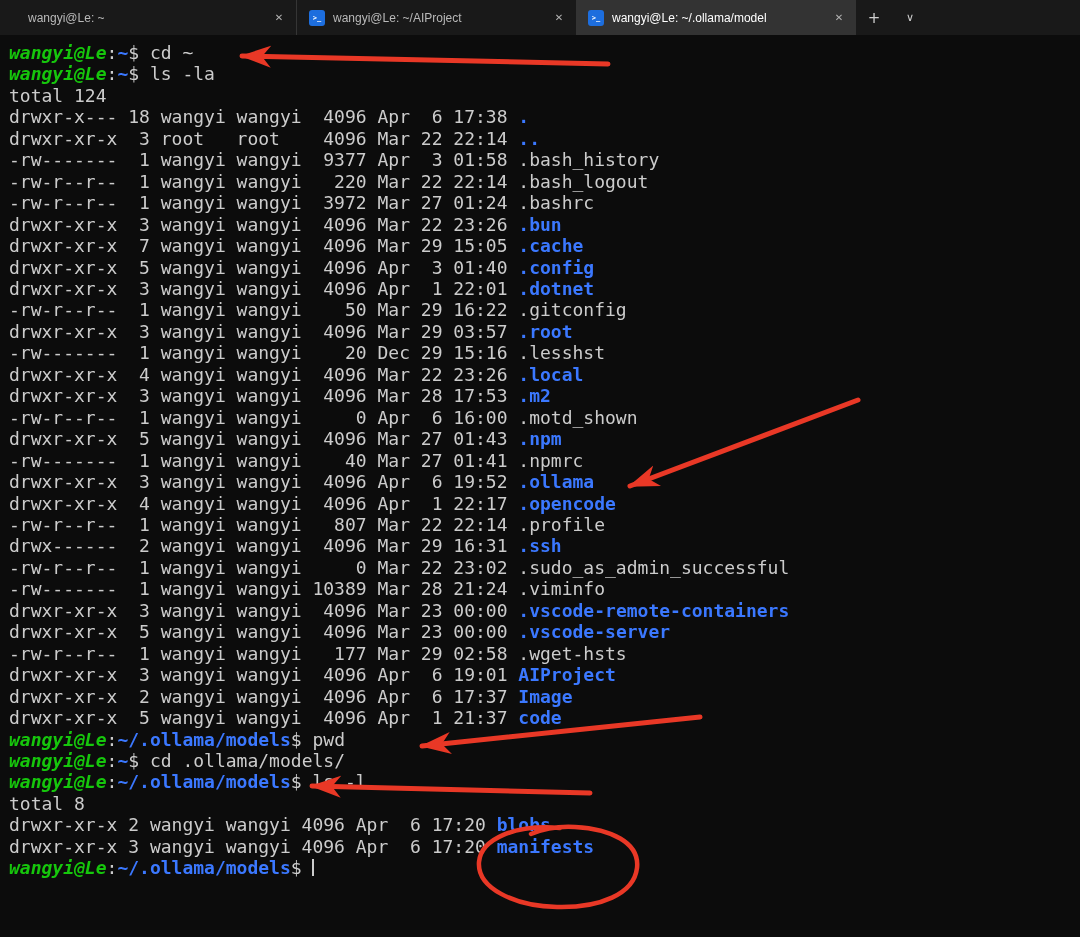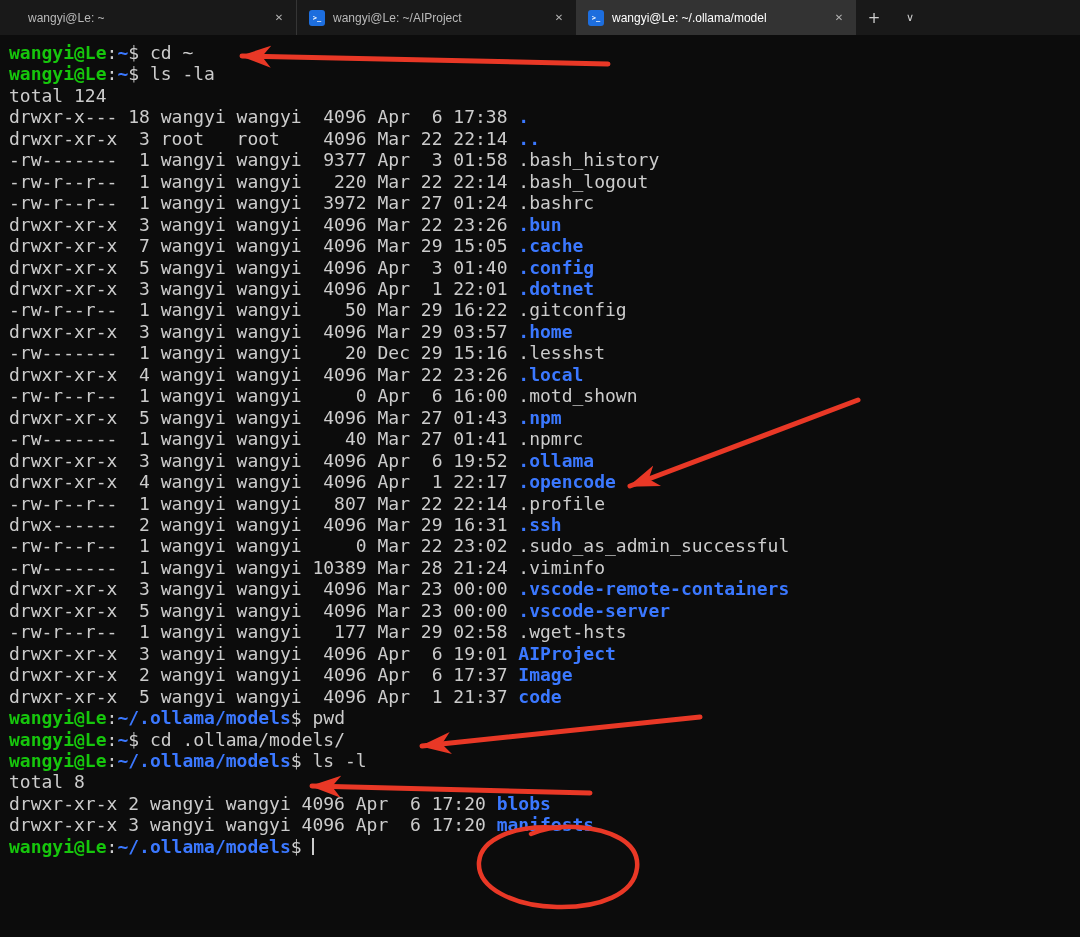--- a/index.html
+++ b/index.html
@@ -37,21 +37,21 @@
   }
   .tabbar-btn.drop { font-size:11px; }
   
   .terminal {
     position:absolute; top:35px; left:0; right:0; bottom:0;
     background:var(--bg,#0c0c0c);
     padding:7px 0 0 9px;
     font-size:18px; line-height:21.45px;
   }
   .tline { white-space:pre; }
-  .c-g { color:var(--green,#16c60c); font-weight:bold; }
+  .c-g { color:var(--green,#16c60c); font-weight:bold;font-style:italic; }
   .c-b { color:var(--blue,#3b78ff); font-weight:bold; }
   .c-w { color:var(--fg,#cccccc); }
   .cursor {
     display:inline-block; width:2px; height:17px;
     background:var(--fg,#cccccc); vertical-align:-2px;
   }
   
   .annotations { position:absolute; left:0; top:0; width:1080px; height:937px; pointer-events:none; }
   .annot-line  { stroke:var(--annot,#e93826); stroke-width:5;   stroke-linecap:round; fill:none; }
   .annot-circle{ stroke:var(--annot,#e93826); stroke-width:4.5; stroke-linecap:round; stroke-linejoin:round; fill:none; }
@@ -91,23 +91,24 @@
       <div class="tline"><span class="c-w">drwxr-x--- 18 wangyi wangyi  4096 Apr  6 17:38 </span><span class="c-b">.</span></div>
       <div class="tline"><span class="c-w">drwxr-xr-x  3 root   root    4096 Mar 22 22:14 </span><span class="c-b">..</span></div>
       <div class="tline"><span class="c-w">-rw-------  1 wangyi wangyi  9377 Apr  3 01:58 .bash_history</span></div>
       <div class="tline"><span class="c-w">-rw-r--r--  1 wangyi wangyi   220 Mar 22 22:14 .bash_logout</span></div>
       <div class="tline"><span class="c-w">-rw-r--r--  1 wangyi wangyi  3972 Mar 27 01:24 .bashrc</span></div>
       <div class="tline"><span class="c-w">drwxr-xr-x  3 wangyi wangyi  4096 Mar 22 23:26 </span><span class="c-b">.bun</span></div>
       <div class="tline"><span class="c-w">drwxr-xr-x  7 wangyi wangyi  4096 Mar 29 15:05 </span><span class="c-b">.cache</span></div>
       <div class="tline"><span class="c-w">drwxr-xr-x  5 wangyi wangyi  4096 Apr  3 01:40 </span><span class="c-b">.config</span></div>
       <div class="tline"><span class="c-w">drwxr-xr-x  3 wangyi wangyi  4096 Apr  1 22:01 </span><span class="c-b">.dotnet</span></div>
       <div class="tline"><span class="c-w">-rw-r--r--  1 wangyi wangyi    50 Mar 29 16:22 .gitconfig</span></div>
-      <div class="tline"><span class="c-w">drwxr-xr-x  3 wangyi wangyi  4096 Mar 29 03:57 </span><span class="c-b">.home</span></div>
+      <div class="tline"><span class="c-w">drwxr-xr-x  3 wangyi wangyi  4096 Mar 29 03:57 </span><span class="c-b">.root</span></div>
       <div class="tline"><span class="c-w">-rw-------  1 wangyi wangyi    20 Dec 29 15:16 .lesshst</span></div>
       <div class="tline"><span class="c-w">drwxr-xr-x  4 wangyi wangyi  4096 Mar 22 23:26 </span><span class="c-b">.local</span></div>
+      <div class="tline"><span class="c-w">drwxr-xr-x  3 wangyi wangyi  4096 Mar 28 17:53 </span><span class="c-b">.m2</span></div>
       <div class="tline"><span class="c-w">-rw-r--r--  1 wangyi wangyi     0 Apr  6 16:00 .motd_shown</span></div>
       <div class="tline"><span class="c-w">drwxr-xr-x  5 wangyi wangyi  4096 Mar 27 01:43 </span><span class="c-b">.npm</span></div>
       <div class="tline"><span class="c-w">-rw-------  1 wangyi wangyi    40 Mar 27 01:41 .npmrc</span></div>
       <div class="tline"><span class="c-w">drwxr-xr-x  3 wangyi wangyi  4096 Apr  6 19:52 </span><span class="c-b">.ollama</span></div>
       <div class="tline"><span class="c-w">drwxr-xr-x  4 wangyi wangyi  4096 Apr  1 22:17 </span><span class="c-b">.opencode</span></div>
       <div class="tline"><span class="c-w">-rw-r--r--  1 wangyi wangyi   807 Mar 22 22:14 .profile</span></div>
       <div class="tline"><span class="c-w">drwx------  2 wangyi wangyi  4096 Mar 29 16:31 </span><span class="c-b">.ssh</span></div>
       <div class="tline"><span class="c-w">-rw-r--r--  1 wangyi wangyi     0 Mar 22 23:02 .sudo_as_admin_successful</span></div>
       <div class="tline"><span class="c-w">-rw-------  1 wangyi wangyi 10389 Mar 28 21:24 .viminfo</span></div>
       <div class="tline"><span class="c-w">drwxr-xr-x  3 wangyi wangyi  4096 Mar 23 00:00 </span><span class="c-b">.vscode-remote-containers</span></div>

